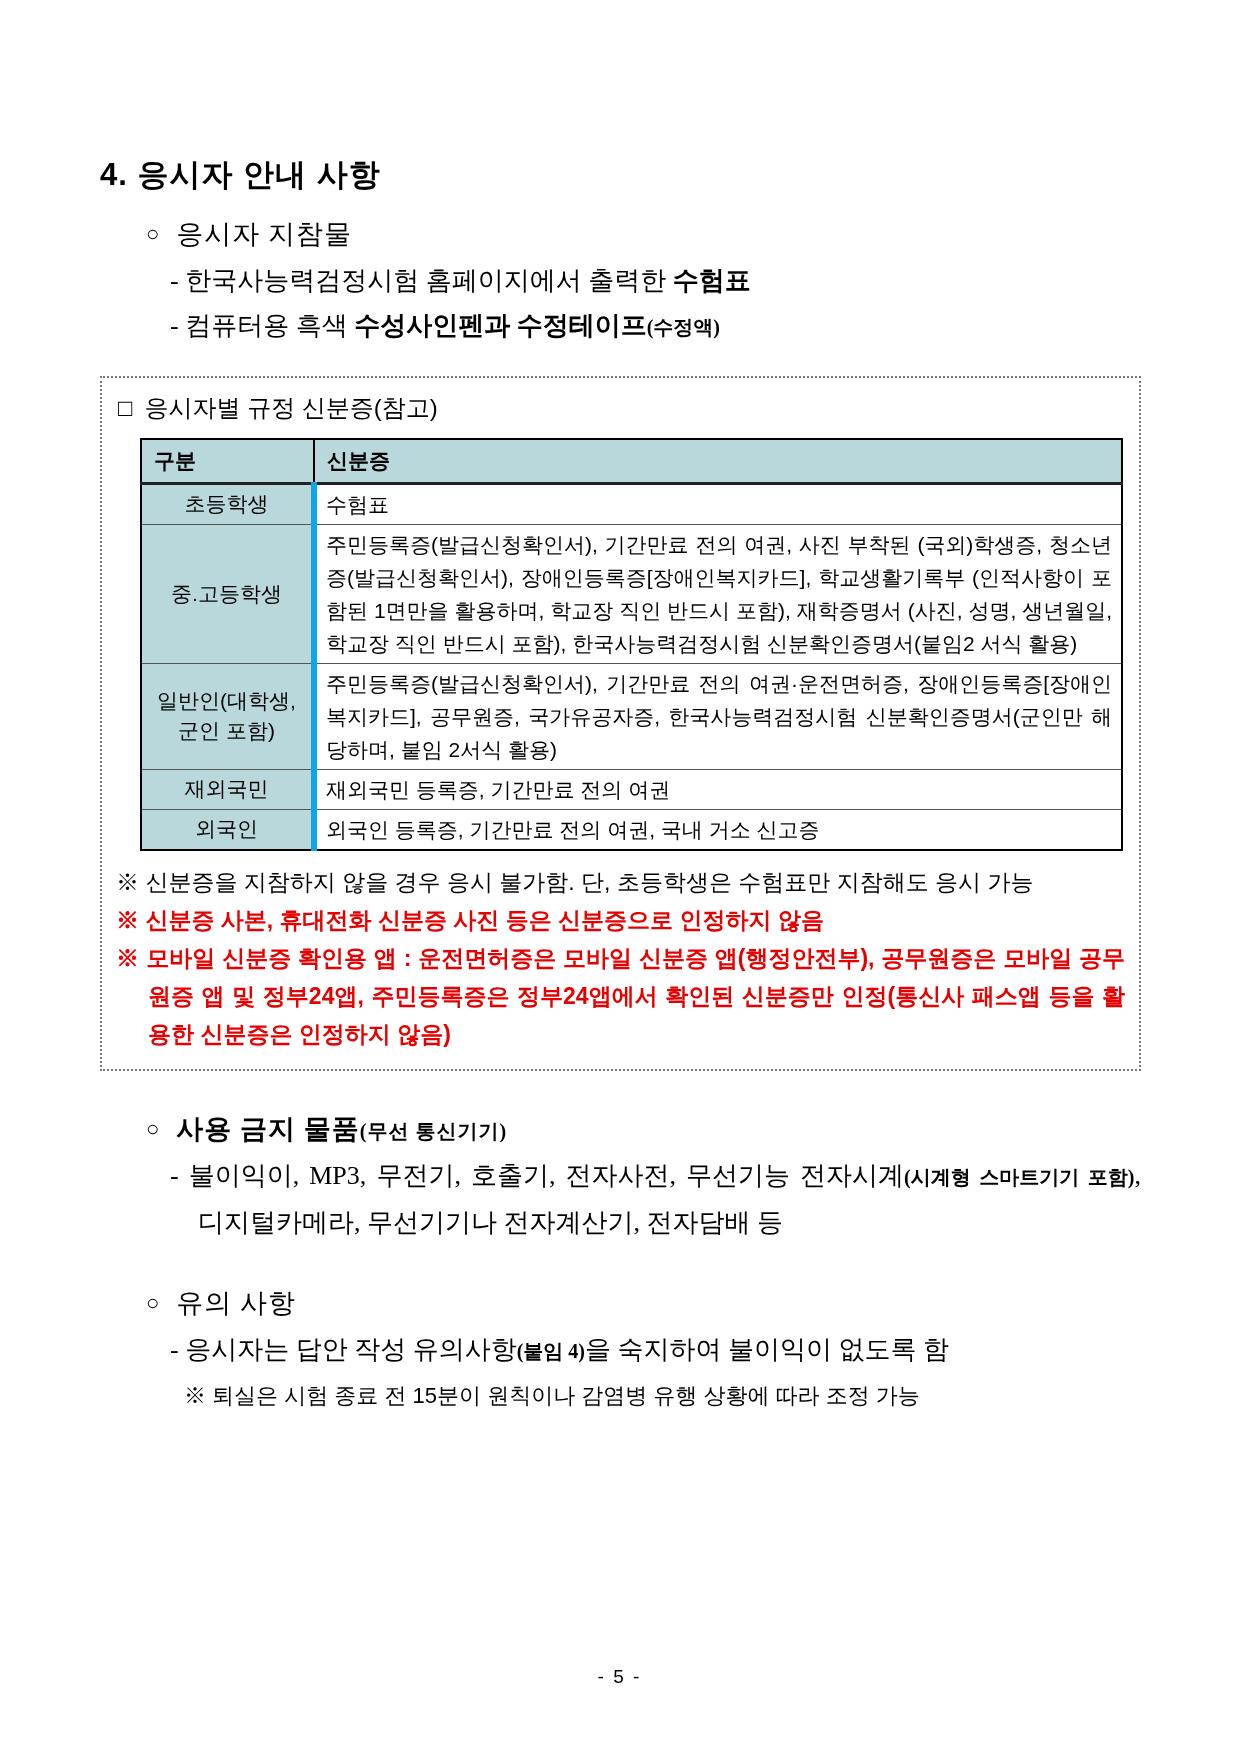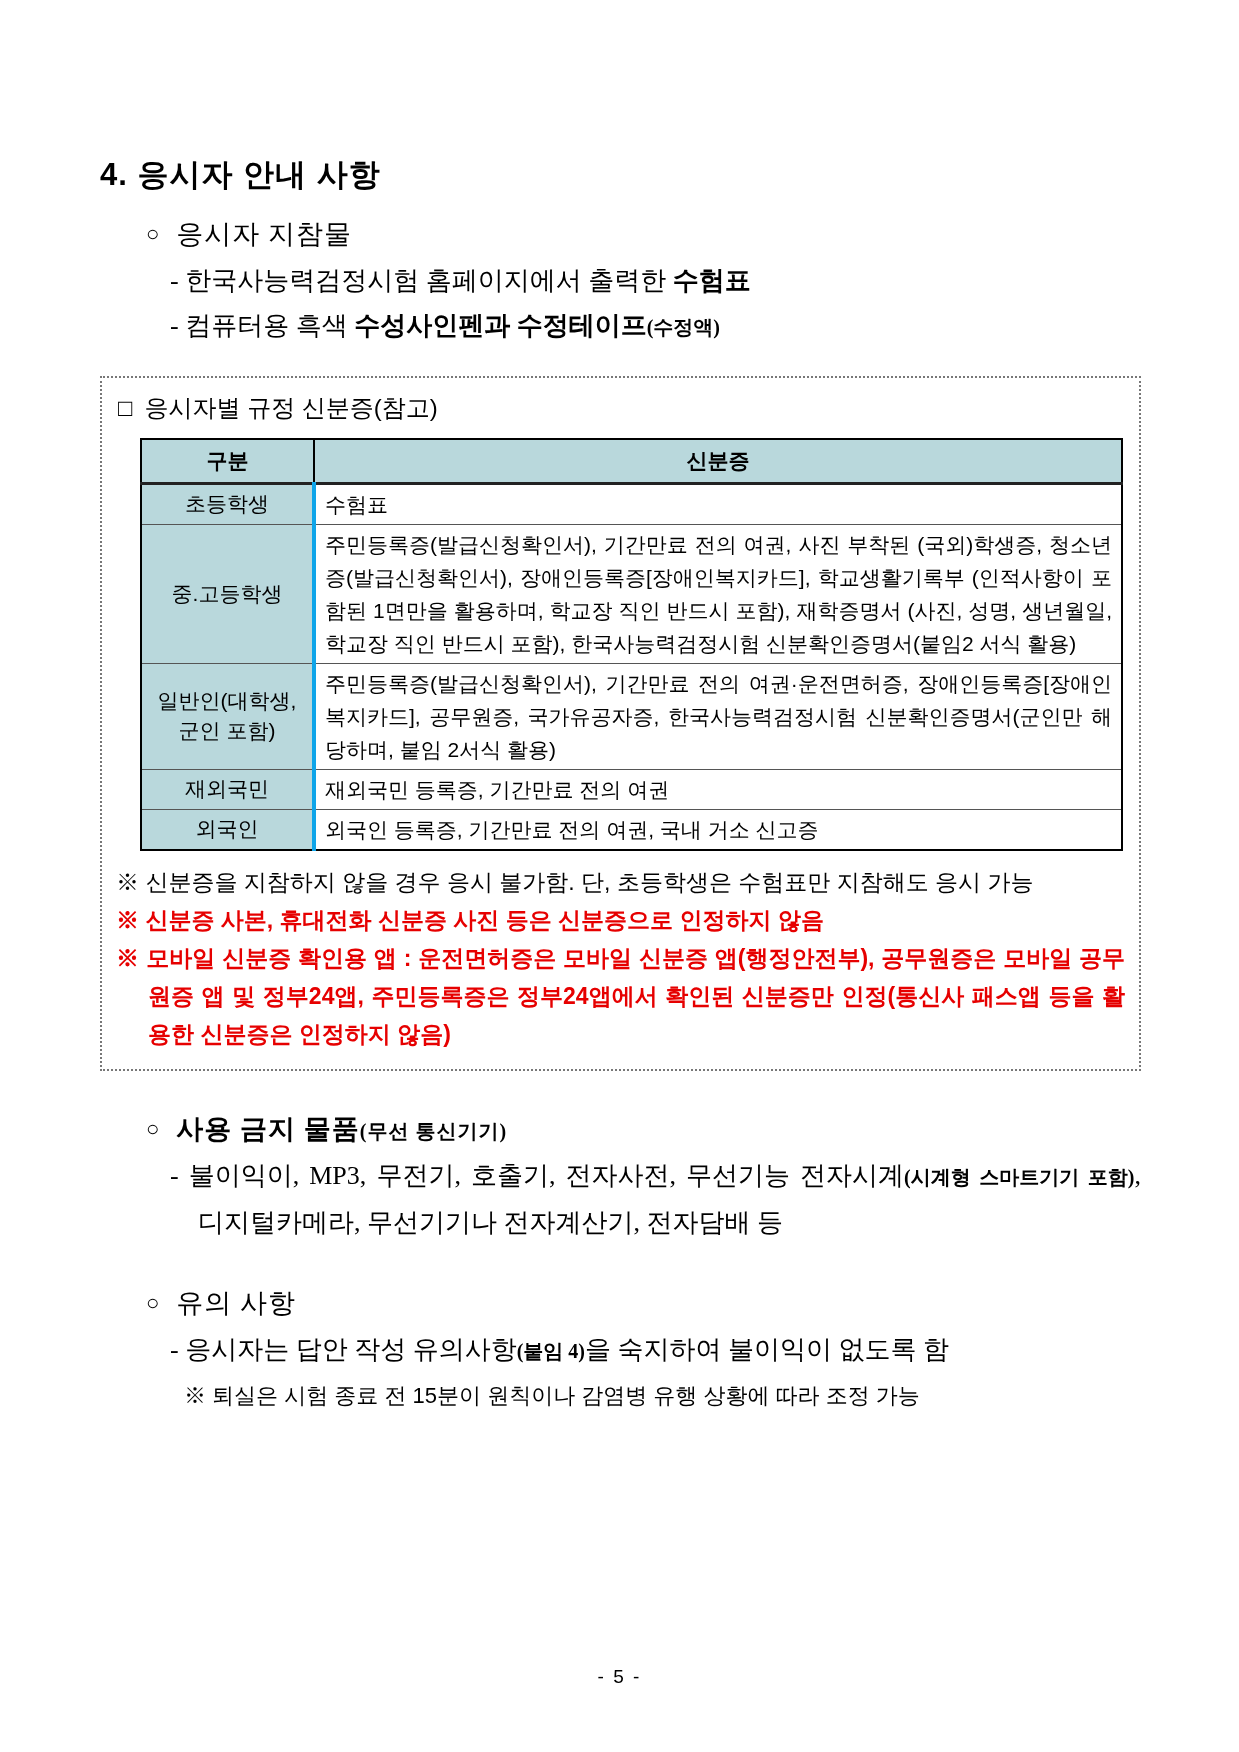--- a/index.html
+++ b/index.html
@@ -65,27 +65,28 @@
     width:calc(100% - 26px);
     font-family:"Liberation Sans",sans-serif;
     font-size:21px;
     border:2.5px solid #000;
   }
   table.id-table th{
     background:var(--cell-bg);
     border-bottom:3px solid #222;
     font-weight:700;
     height:44px;
-    text-align:center;
+    text-align:left;
+    padding-left:12px;
   }
   table.id-table th.col-cat{width:173px;border-right:2px solid #000;}
   table.id-table td{border-top:1.5px solid #555;vertical-align:middle;}
   table.id-table td.cat{
     background:var(--cell-bg);
-    border-right:4px solid #0ea5e9;
+    border-right:6px solid #0ea5e9;
     text-align:center;
     padding:3px 8px;
     line-height:30px;
   }
   table.id-table td.ids{
     padding:3px 9px;
     line-height:33px;
     text-align:justify;
   }
 

